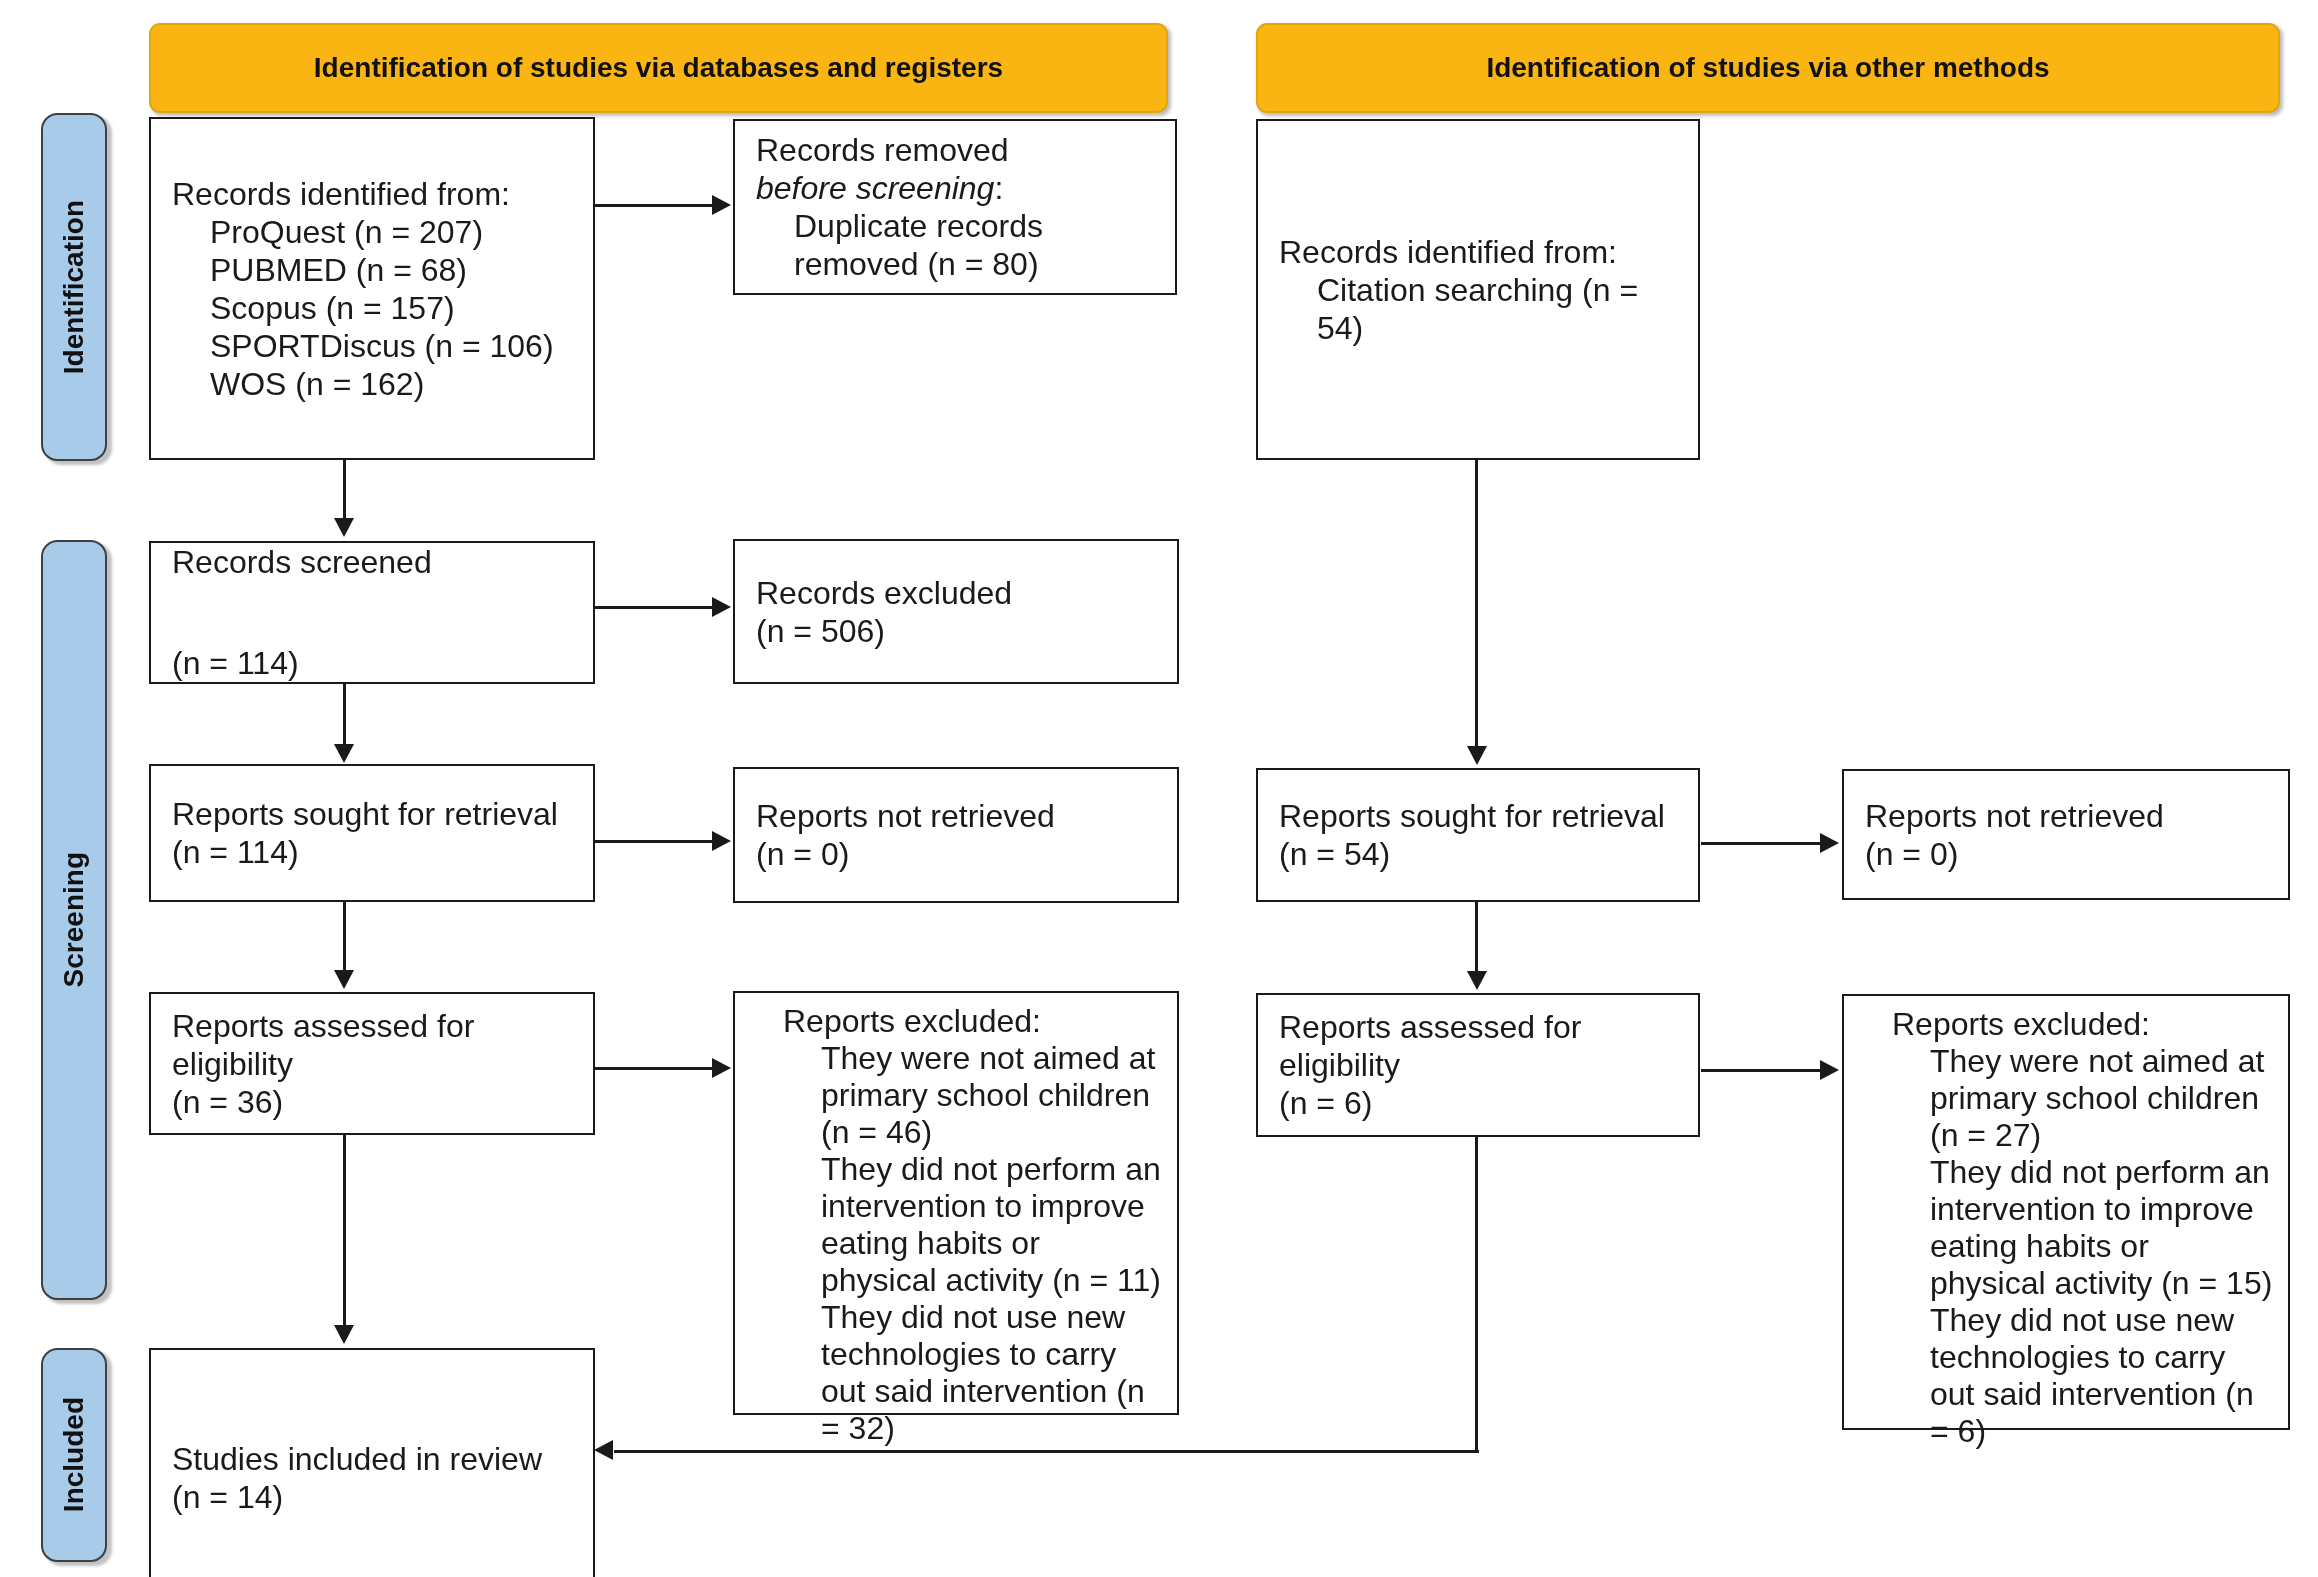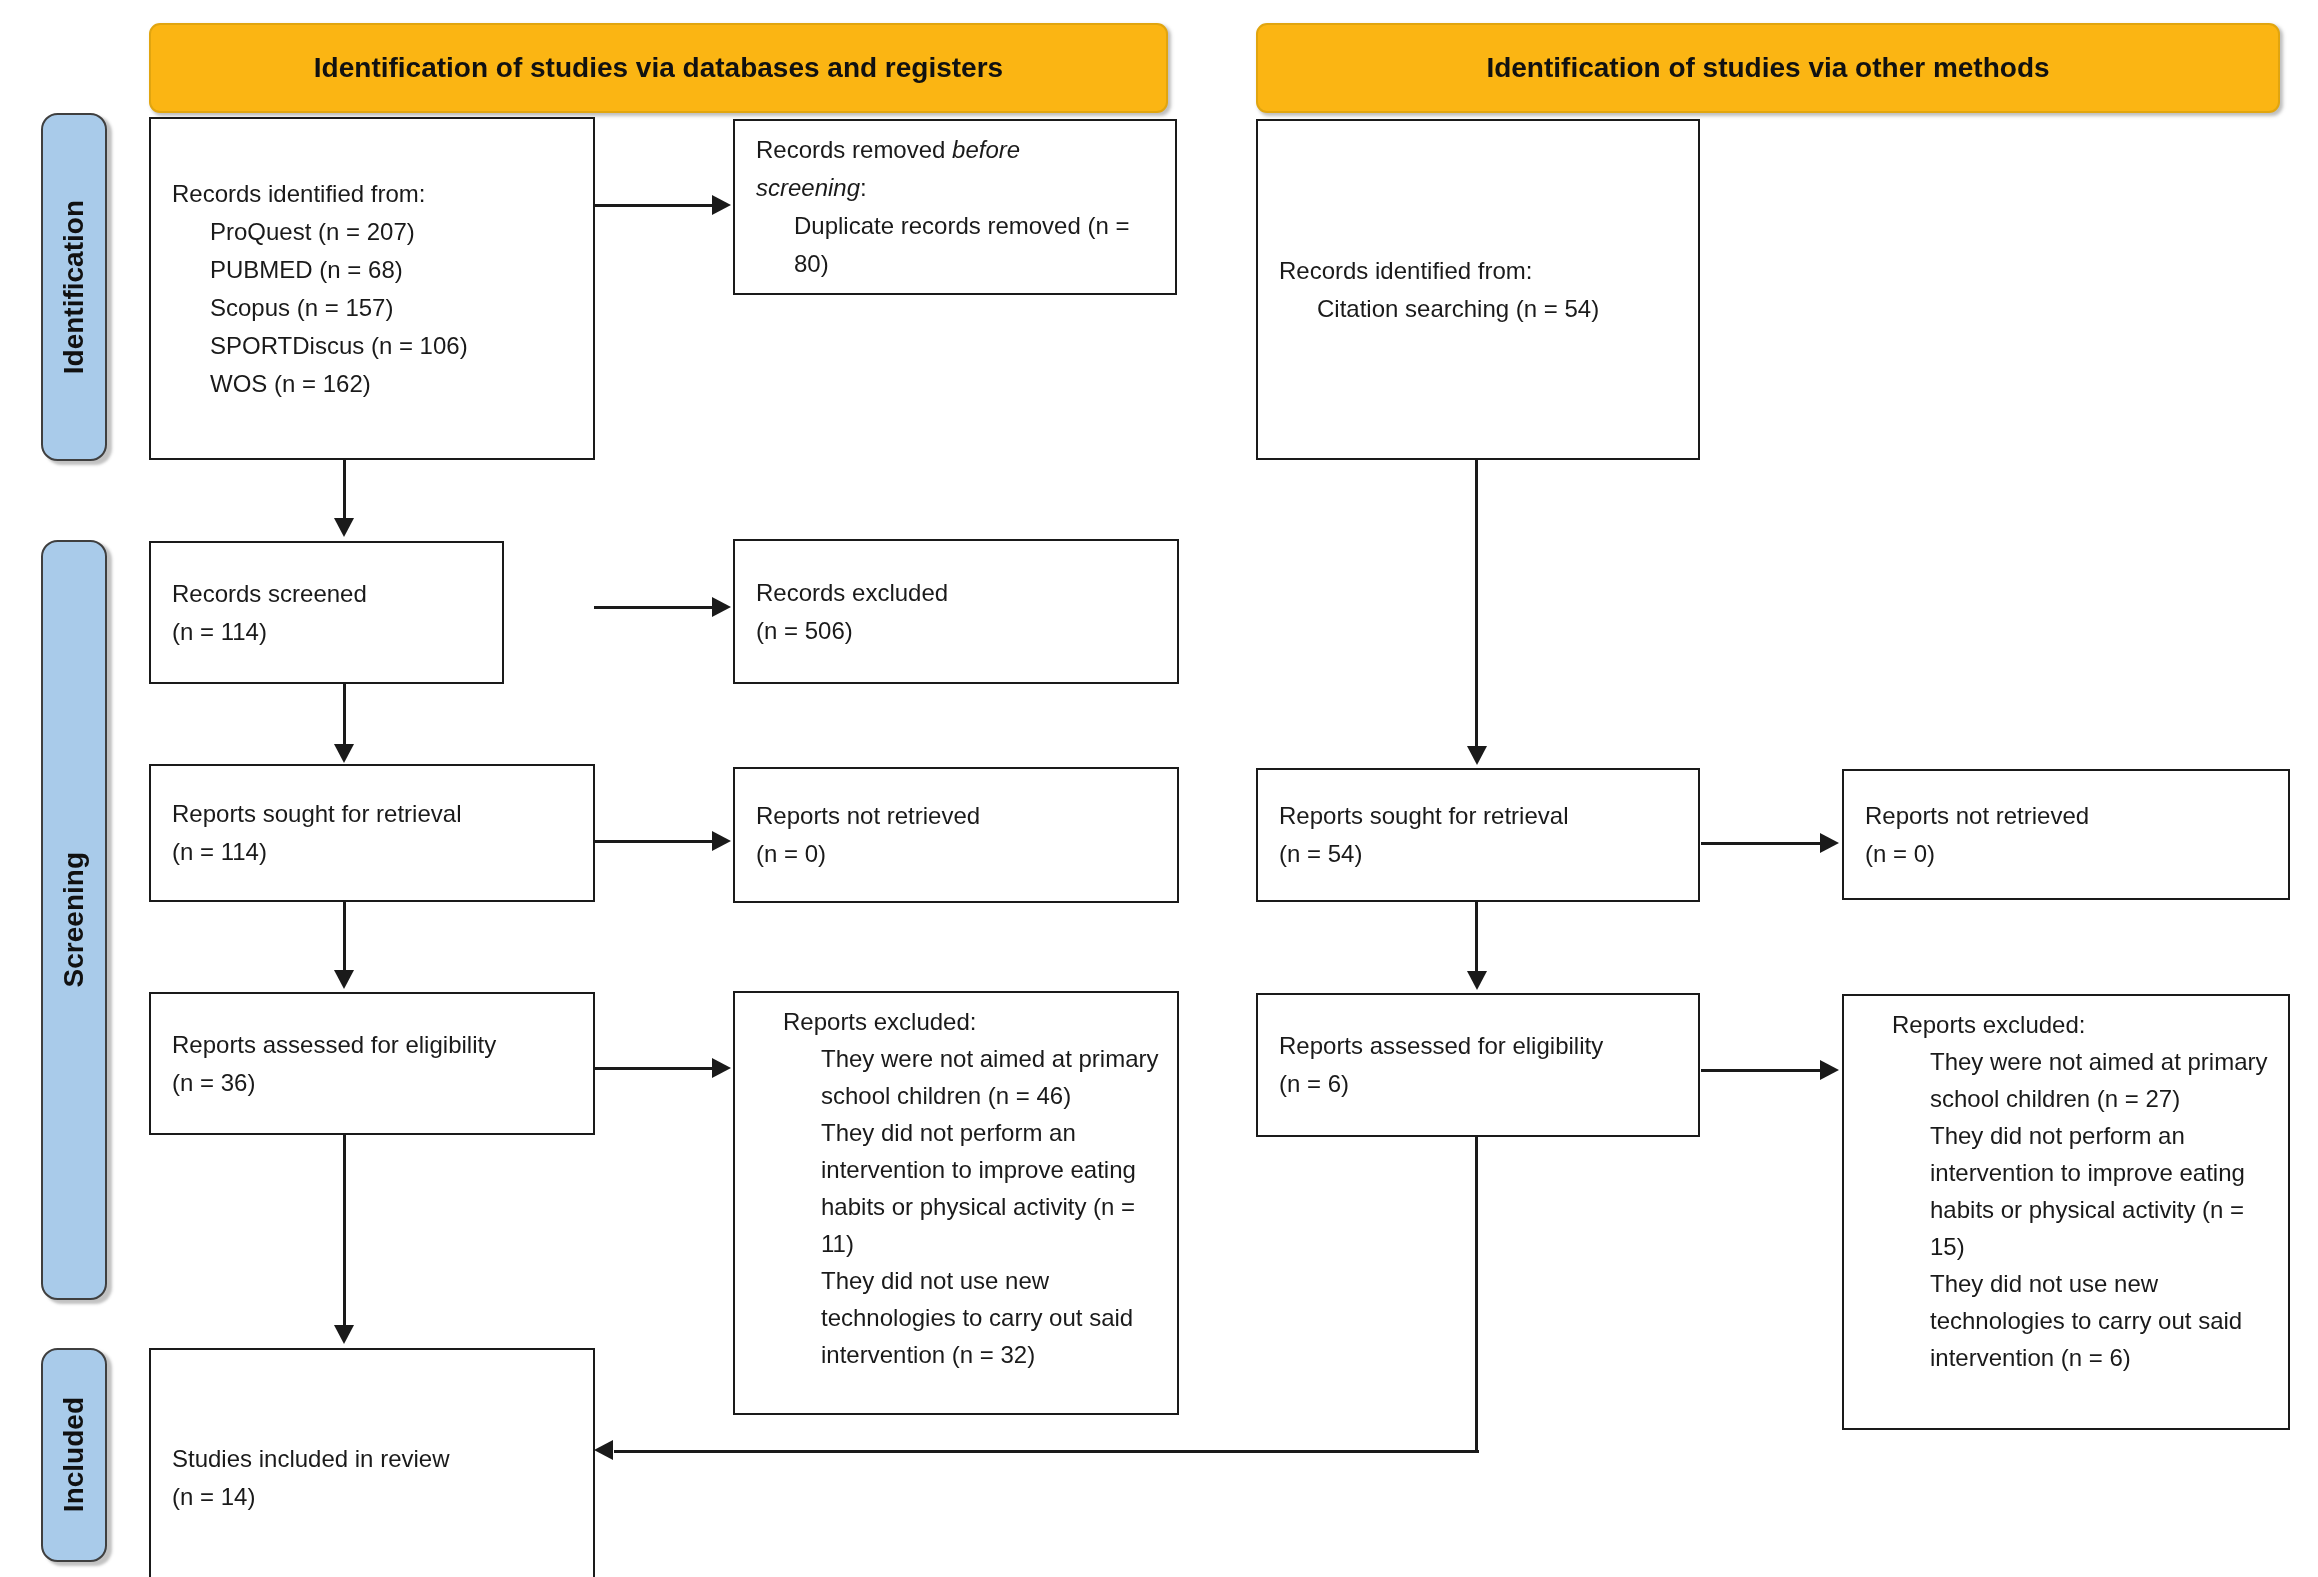--- a/index.html
+++ b/index.html
@@ -24,32 +24,32 @@
   .stage span {
     writing-mode:vertical-rl; transform:rotate(180deg);
     font-size:28px; font-weight:bold; white-space:nowrap; color:#111;
   }
   #stage-identification { top:113px; height:348px; }
   #stage-screening { top:540px; height:760px; }
   #stage-included { top:1348px; height:214px; }
 
   .box {
     position:absolute; background:#ffffff; border:2.8px solid #1A1A1A;
-    font-size:24px; line-height:38px; padding:0 15px 0 21px;
+    font-size:32px; line-height:38px; padding:0 15px 0 21px;
     display:flex; flex-direction:column; justify-content:center;
   }
   .box.top-align { justify-content:flex-start; padding-top:9.7px; line-height:37px;padding-left:48px; }
   .indent { margin-left:38px; }
   .reason { margin-left:38px; max-width:349px; }
   .wrap-narrow { max-width:325px; }
 
   #b-identified    { left:149px;  top:117px;  width:446px; height:343px; }
   #b-removed       { left:733px; top:119px;  width:444px; height:176px; }
   #b-citation      { left:1256px; top:119px;  width:444px; height:341px; }
-  #b-screened      { left:149px;  top:541px;  width:355px; height:143px; }
+  #b-screened      { left:149px;  top:541px;  width:446px; height:143px;justify-content:space-between; }
   #b-rec-excluded  { left:733px; top:539px;  width:446px; height:145px; }
   #b-sought-db     { left:149px;  top:764px; width:446px; height:138px; }
   #b-notret-db     { left:733px; top:767px; width:446px; height:136px; }
   #b-sought-ot     { left:1256px; top:768px; width:444px; height:134px; }
   #b-notret-ot     { left:1842px; top:769px; width:448px; height:131px; }
   #b-assessed-db   { left:149px;  top:992px; width:446px; height:143px; }
   #b-excl-db       { left:733px; top:991px; width:446px; height:424px; }
   #b-assessed-ot   { left:1256px; top:993px; width:444px; height:144px; }
   #b-excl-ot       { left:1842px; top:994px; width:448px; height:436px; }
   #b-included      { left:149px;  top:1348px; width:446px; height:259px; }

